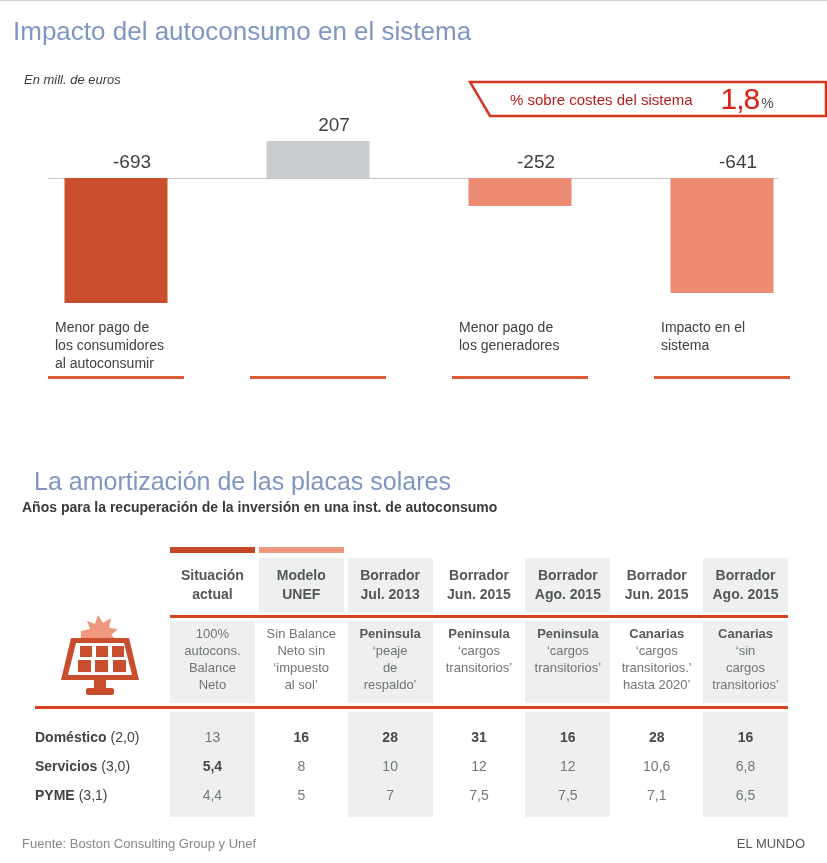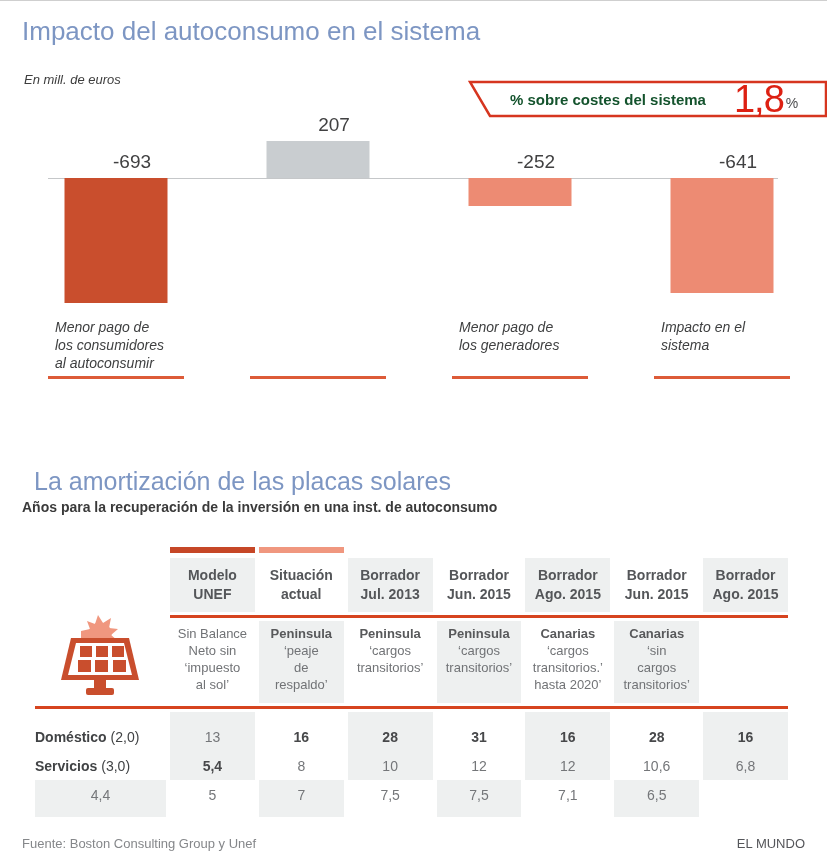--- a/index.html
+++ b/index.html
@@ -2,36 +2,36 @@
 <html><head>
 <meta charset="utf-8">
 <style>
   html,body{margin:0;padding:0;background:#ffffff;}
   body{width:827px;height:863px;position:relative;overflow:hidden;
        font-family:"Liberation Sans", sans-serif;-webkit-font-smoothing:antialiased;}
   .page{position:absolute;inset:0;}
   .top-rule{position:absolute;top:0;left:0;width:827px;height:1px;background:#cfcfcf;}
 
   
-  .h1{position:absolute;left:22px;top:16px;font-size:26px;font-weight:400;color:#7d96c3;margin:0;}
+  .h1{position:absolute;left:13px;top:16px;font-size:26px;font-weight:400;color:#7d96c3;margin:0;}
   .units{position:absolute;left:24px;top:72px;font-size:13px;font-style:italic;color:#3d3d3d;}
 
   .badge{position:absolute;left:468px;top:80px;width:359px;height:38px;}
   .badge svg{position:absolute;inset:0;}
   .badge-content{position:absolute;inset:0;display:flex;align-items:center;padding-left:42px;}
-  .badge-label{font-size:15px;color:#14532d;font-weight:bold;}
-  .badge-num{font-size:38px;color:#dd2012;margin-left:28px;letter-spacing:-1px;}
+  .badge-label{font-size:15px;color:#b91c1c;}
+  .badge-num{font-size:30px;color:#dd2012;margin-left:28px;letter-spacing:-1px;}
   .badge-suffix{font-size:14px;color:#4c4d4f;margin-left:2px;margin-top:8px;}
 
   .chart-area{position:absolute;left:0;top:100px;width:827px;height:290px;}
   .axis{position:absolute;left:48px;top:78px;width:730px;height:1px;background:#c5c7c9;}
   .chart-col{position:absolute;top:0;width:136px;height:100%;}
   .bar{position:absolute;left:50%;transform:translateX(-50%);width:103px;}
   .bar-value{position:absolute;left:16px;width:100%;text-align:center;font-size:19px;color:#414142;}
-  .bar-cat{position:absolute;left:7px;top:218px;font-size:14px;line-height:18px;color:#3f4041;font-style:italic;}
+  .bar-cat{position:absolute;left:7px;top:218px;font-size:14px;line-height:18px;color:#3f4041;}
   .bar-underline{position:absolute;left:0;top:276px;width:100%;height:3px;background:#dd5b38;}
 
   
   .h2{position:absolute;left:22px;top:455px;font-size:25px;font-weight:400;color:#7d96c3;margin:12px;}
   .subtitle{position:absolute;left:22px;top:499px;font-size:14px;font-weight:bold;color:#3a3a3a;}
 
   .tbl{position:absolute;left:35px;top:547px;width:753px;}
   .trow,.dgrid{display:grid;grid-template-columns:131px repeat(7,1fr);column-gap:4px;}
   .shaded{background:#eef0f0;}
   .swatch-row .tcell{height:6px;}
@@ -140,33 +140,34 @@
           <div class="swatch" style="background: rgb(240, 151, 127);"></div>
         </div>
         <div class="tcell"></div>
         <div class="tcell"></div>
         <div class="tcell"></div>
         <div class="tcell"></div>
         <div class="tcell"></div>
       </div>
       <div class="trow header-row">
         <div class="tcell"></div>
+        <div class="tcell hcell">Situación<br>actual</div>
         <div class="tcell hcell shaded">Modelo<br>UNEF</div>
-        <div class="tcell hcell">Situación<br>actual</div>
         <div class="tcell hcell shaded">Borrador<br>Jul. 2013</div>
         <div class="tcell hcell">Borrador<br>Jun. 2015</div>
         <div class="tcell hcell shaded">Borrador<br>Ago. 2015</div>
         <div class="tcell hcell">Borrador<br>Jun. 2015</div>
         <div class="tcell hcell shaded">Borrador<br>Ago. 2015</div>
       </div>
       <div class="trow line-row">
         <div class="redline" style="grid-column: 2 / -1;"></div>
       </div>
       <div class="trow subheader-row">
         <div class="tcell"></div>
+        <div class="tcell subcell shaded">100%<br>autocons.<br>Balance<br>Neto</div>
         <div class="tcell subcell">Sin Balance<br>Neto sin<br>‘impuesto<br>al sol’</div>
         <div class="tcell subcell shaded"><b>Peninsula</b><br>‘peaje<br>de<br>respaldo’</div>
         <div class="tcell subcell"><b>Peninsula</b><br>‘cargos<br>transitorios’</div>
         <div class="tcell subcell shaded"><b>Peninsula</b><br>‘cargos<br>transitorios’</div>
         <div class="tcell subcell"><b>Canarias</b><br>‘cargos<br>transitorios.’<br>hasta 2020’</div>
         <div class="tcell subcell shaded"><b>Canarias</b><br>‘sin<br>cargos<br>transitorios’</div>
       </div>
       <div class="trow line-row">
         <div class="redline" style="grid-column: 1 / -1;"></div>
       </div>
@@ -188,20 +189,21 @@
         <div class="dcell vcell bold">28</div>
         <div class="dcell vcell shaded bold">16</div>
         <div class="dcell label-cell"><b>Servicios</b> (3,0)</div>
         <div class="dcell vcell shaded bold">5,4</div>
         <div class="dcell vcell">8</div>
         <div class="dcell vcell shaded">10</div>
         <div class="dcell vcell">12</div>
         <div class="dcell vcell shaded">12</div>
         <div class="dcell vcell">10,6</div>
         <div class="dcell vcell shaded">6,8</div>
+        <div class="dcell label-cell"><b>PYME</b> (3,1)</div>
         <div class="dcell vcell shaded">4,4</div>
         <div class="dcell vcell">5</div>
         <div class="dcell vcell shaded">7</div>
         <div class="dcell vcell">7,5</div>
         <div class="dcell vcell shaded">7,5</div>
         <div class="dcell vcell">7,1</div>
         <div class="dcell vcell shaded">6,5</div>
         <div class="spcell bottom"></div>
         <div class="spcell bottom shaded"></div>
         <div class="spcell bottom"></div>

